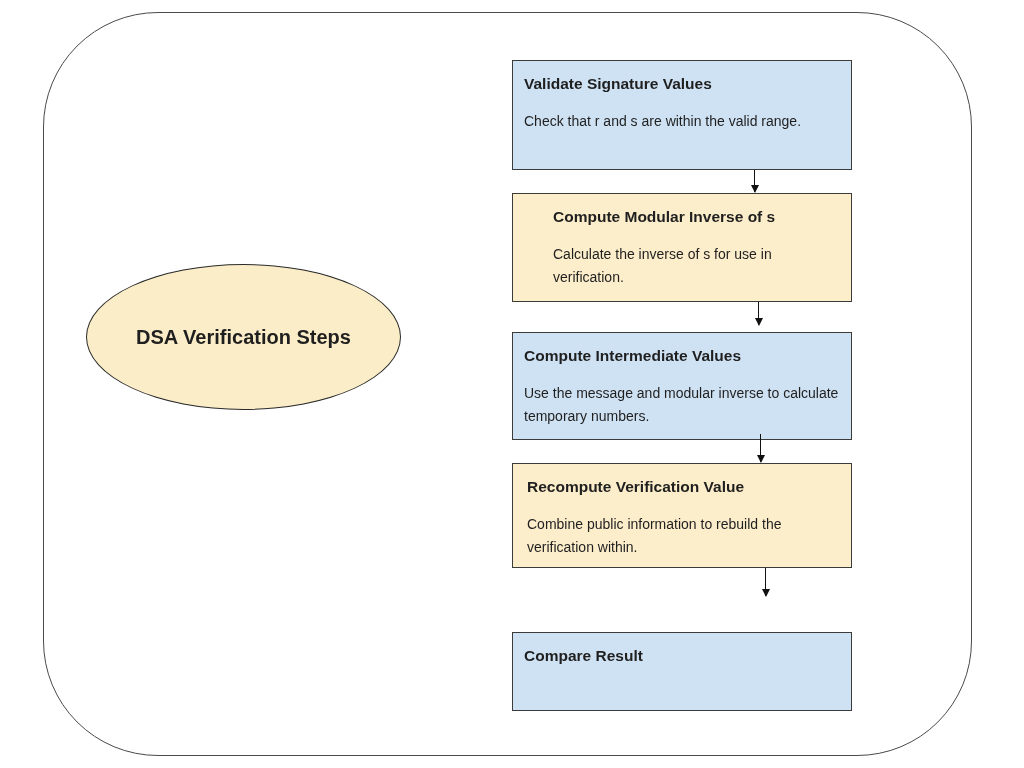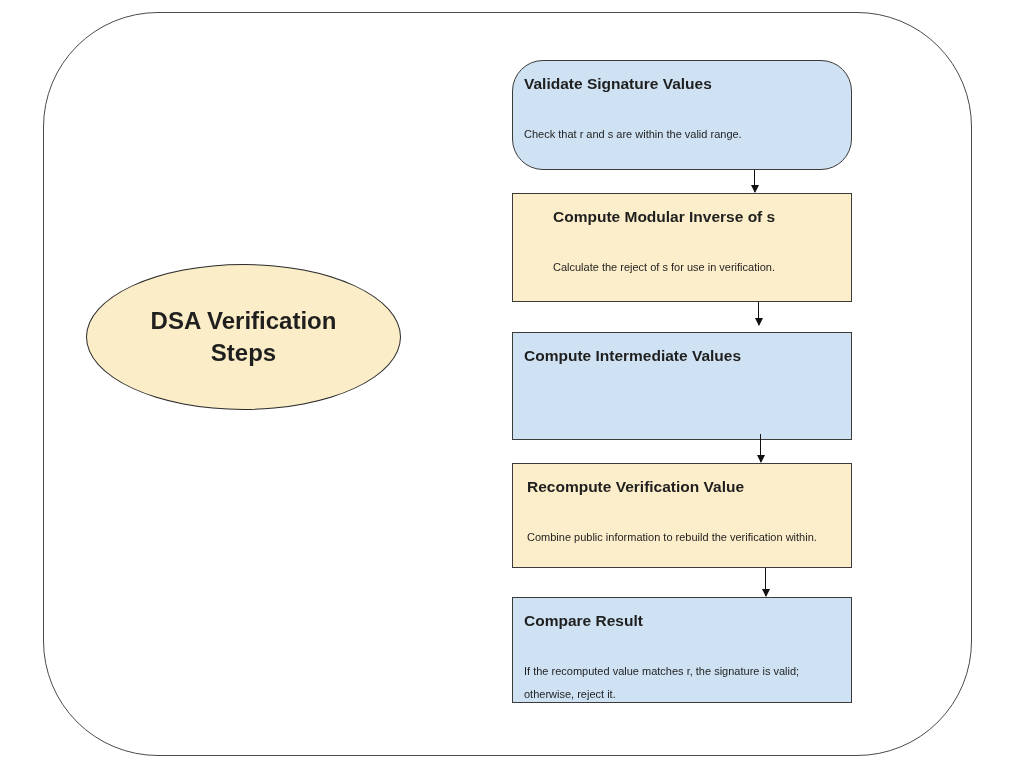--- a/index.html
+++ b/index.html
@@ -34,48 +34,48 @@
     height: 146px;
     border: 1.5px solid #2b2b2b;
     border-radius: 50%;
     box-sizing: border-box;
     display: flex;
     align-items: center;
     justify-content: center;
     text-align: center;
   }
   .title-ellipse .ellipse-label {
-    font-size: 24px;
+    font-size: 20px;
     font-weight: bold;
     line-height: 32px;
     width: 230px;
   }
   .step-box {
     position: absolute;
     left: 512px;
     width: 340px;
     border: 1px solid #3b3b3b;
     box-sizing: border-box;
     padding: 13px 11px 0 11px;
   }
   .step-title {
     font-size: 15.5px;
     font-weight: bold;
     line-height: 20px;
   }
   .step-desc {
-    margin-top: 29px;
-    font-size: 11px;
+    margin-top: 16px;
+    font-size: 14px;
     line-height: 23px;
   }
-  .box-1 { top: 60px;  height: 110px; border-radius: 31px; }
+  .box-1 { top: 60px;  height: 110px; }
   .box-2 { top: 193px; height: 109px; padding-left: 40px; }
   .box-3 { top: 332px; height: 108px; }
   .box-4 { top: 463px; height: 105px; padding-left: 14px; }
-  .box-5 { top: 597px; height: 106px; }
+  .box-5 { top: 632px; height: 79px; }
   .arrow {
     position: absolute;
     width: 0;
     border-left: 1.5px solid #111111;
   }
   .arrow::after {
     content: "";
     position: absolute;
     bottom: -1px;
     left: -4.3px;
@@ -103,36 +103,36 @@
 
   <div class="step-box box-1" style="background: rgb(207, 226, 243);">
     <div class="step-title">Validate Signature Values</div>
     <div class="step-desc">Check that r and s are within the valid range.</div>
   </div>
 
   <div class="arrow arrow-1"></div>
 
   <div class="step-box box-2" style="background: rgb(253, 238, 203);">
     <div class="step-title">Compute Modular Inverse of s</div>
-    <div class="step-desc">Calculate the reject of s for use in verification.</div>
+    <div class="step-desc">Calculate the inverse of s for use in verification.</div>
   </div>
 
   <div class="arrow arrow-2"></div>
 
   <div class="step-box box-3" style="background: rgb(207, 226, 243);">
     <div class="step-title">Compute Intermediate Values</div>
+    <div class="step-desc">Use the message and modular inverse to calculate temporary numbers.</div>
   </div>
 
   <div class="arrow arrow-3"></div>
 
   <div class="step-box box-4" style="background: rgb(253, 238, 203);">
     <div class="step-title">Recompute Verification Value</div>
     <div class="step-desc">Combine public information to rebuild the verification within.</div>
   </div>
 
   <div class="arrow arrow-4"></div>
 
   <div class="step-box box-5" style="background: rgb(207, 226, 243);">
     <div class="step-title">Compare Result</div>
-    <div class="step-desc">If the recomputed value matches r, the signature is valid; otherwise, reject it.</div>
   </div>
 
 </div>
 
 </body></html>

